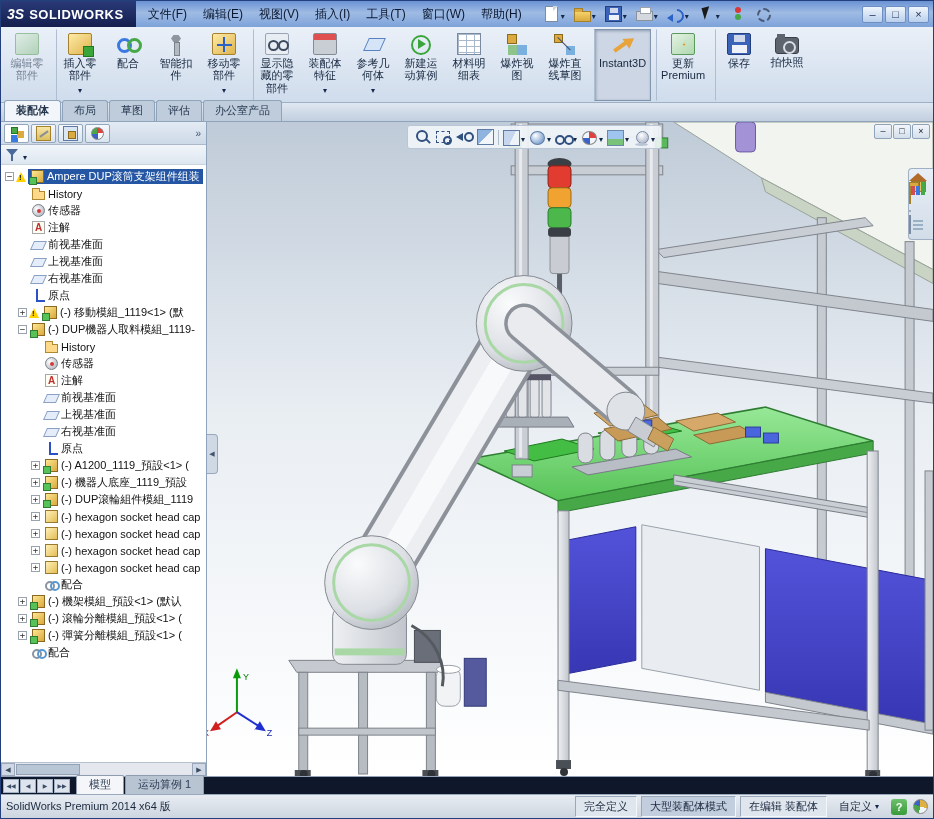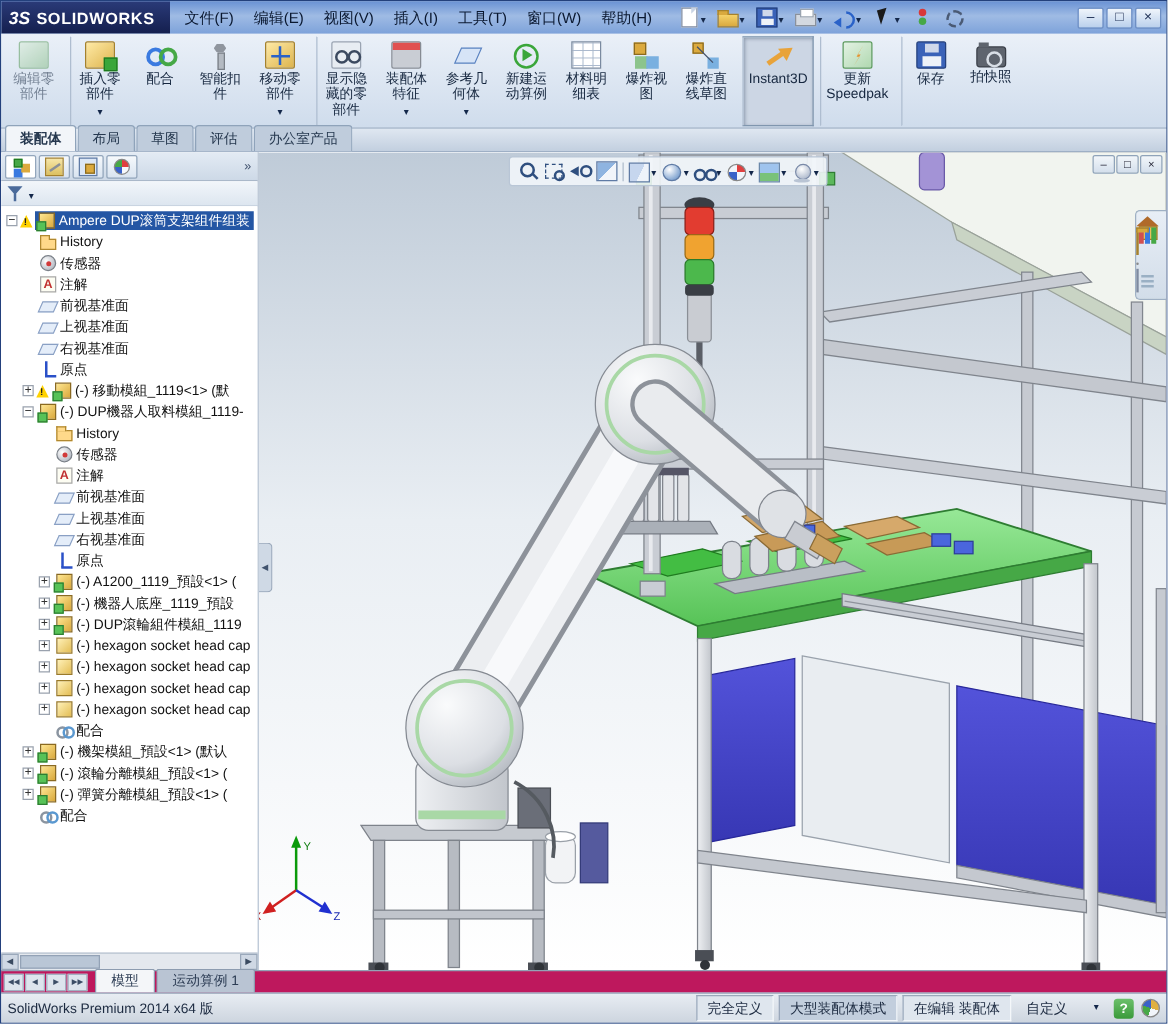--- a/index.html
+++ b/index.html
@@ -171,32 +171,32 @@
 .qicon[data-icon="save-icon"]::after{content:"";position:absolute;left:3px;bottom:1px;width:10px;height:5px;background:#eef2f8}
 .qicon[data-icon="print-icon"]{background:#d4d9e0;border:1px solid #8a919c;height:10px;margin-top:4px}
 .qicon[data-icon="print-icon"]::before{content:"";position:absolute;left:3px;top:-5px;width:9px;height:5px;background:#fff;border:1px solid #9aa4b0}
 .qicon[data-icon="undo-icon"]::before{content:"";position:absolute;left:3px;top:3px;width:10px;height:10px;border:2px solid #2a62c8;border-radius:50%;border-left-color:transparent;border-bottom-color:transparent;transform:rotate(45deg)}
 .qicon[data-icon="undo-icon"]::after{content:"";position:absolute;left:0;top:8px;border-top:4px solid transparent;border-bottom:4px solid transparent;border-right:6px solid #2a62c8}
 .qicon[data-icon="select-icon"]::before{content:"";position:absolute;left:5px;top:1px;border-top:12px solid #1a1a1a;border-right:8px solid transparent;transform:rotate(-16deg)}
 .qicon[data-icon="rebuild-icon"]::before{content:"";position:absolute;left:6px;top:1px;width:6px;height:6px;border-radius:50%;background:#d83838;box-shadow:0 7px 0 #46a846}
 .qicon[data-icon="options-icon"]::before{content:"";position:absolute;left:2px;top:2px;width:10px;height:10px;border:2px dashed #4a5a74;border-radius:50%}
 
 
-.bottomtabs{height:18px;flex:none;display:flex;align-items:flex-end;background:#be185d;border-top:1px solid #93a2b6;padding-left:2px}
+.bottomtabs{height:18px;flex:none;display:flex;align-items:flex-end;background:#0f172a;border-top:1px solid #93a2b6;padding-left:2px}
 .bt-arrows{display:flex;gap:1px;margin-right:6px;align-self:center}
 .bt-arrow{min-width:16px;height:14px;font-size:6px;line-height:12px;text-align:center;background:#dde4ed;border:1px solid #a3b0c2;color:#3c4d66;padding:0 2px}
 .btab{font-size:11px;padding:1px 12px 2px;background:#b9c4d3;border:1px solid #8d9cb0;border-bottom:none;color:#2c3c54;margin-right:1px;border-radius:2px 2px 0 0}
 .btab.active{background:#f4f6f9}
 
 
 .statusbar{height:24px;flex:none;display:flex;align-items:center;gap:6px;background:linear-gradient(#e8edf3,#cdd5df);border-top:1px solid #9aa8bb;font-size:11px;color:#1c2a40;padding:0 5px}
 .sb-left{flex:1}
 .sb-seg{border:1px solid;border-color:#9aa8bb #f4f7fa #f4f7fa #9aa8bb;padding:2px 8px;background:#dfe6ee;white-space:nowrap}
 .sb-seg.pressed{background:#c2cedd}
-.sb-custom{display:flex;align-items:flex-start;gap:21px;padding:2px 6px}
+.sb-custom{display:flex;align-items:flex-start;gap:3px;padding:2px 6px}
 .sb-help{width:16px;height:16px;border-radius:3px;background:linear-gradient(#6cc06c,#3a9a3a);color:#fff;text-align:center;line-height:16px;font-weight:bold;font-size:11px}
 .sb-sphere{width:15px;height:15px;border-radius:50%;background:conic-gradient(#e0b040 0 30%,#f2f5fa 0 55%,#46a846 0 80%,#3a62c8 0);border:1px solid #888}
 </style>
 </head>
 <body>
 
 <div class="app">
 
   <div class="titlebar">
     <div class="logo">
@@ -351,21 +351,21 @@
 
       <div class="cmdbtn active sep">
         <span class="cicon" data-icon="instant3d-icon"></span>
         <span class="clabel">Instant3D</span>
 
       </div>
 
       <div class="cmdbtn sep">
         <span class="cicon" data-icon="speedpak-icon"></span>
         <span class="clabel">更新
-Speedpak</span>
+Premium</span>
 
       </div>
 
       <div class="cmdbtn sep">
         <span class="cicon" data-icon="save-snapshot-icon"></span>
         <span class="clabel">保存</span>
 
       </div>
 
       <div class="cmdbtn">

